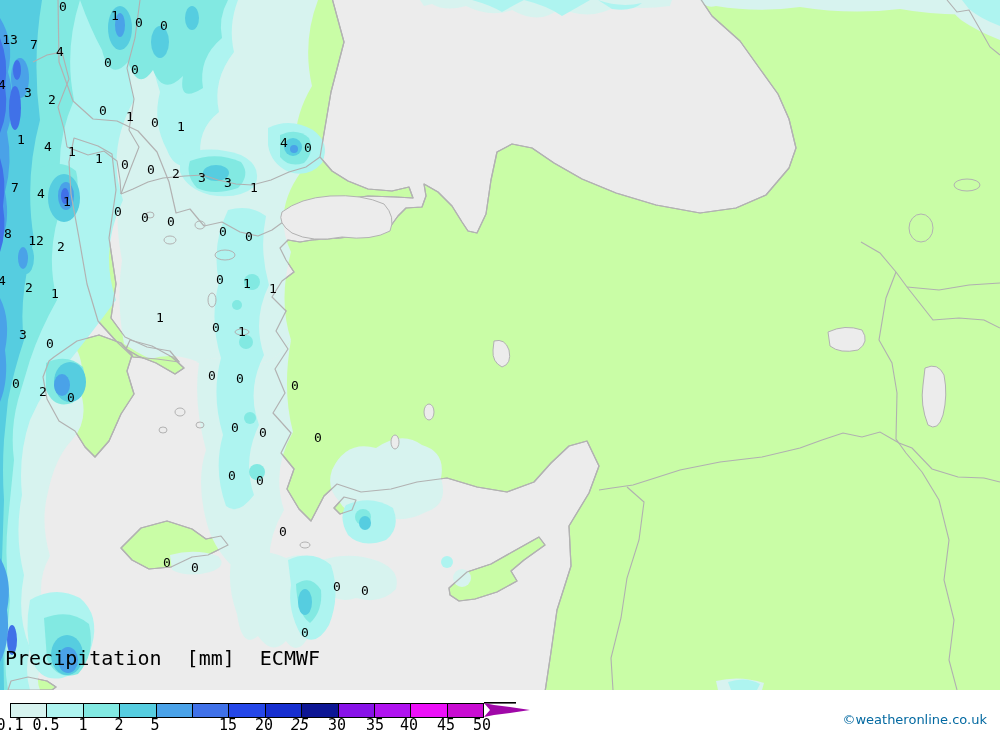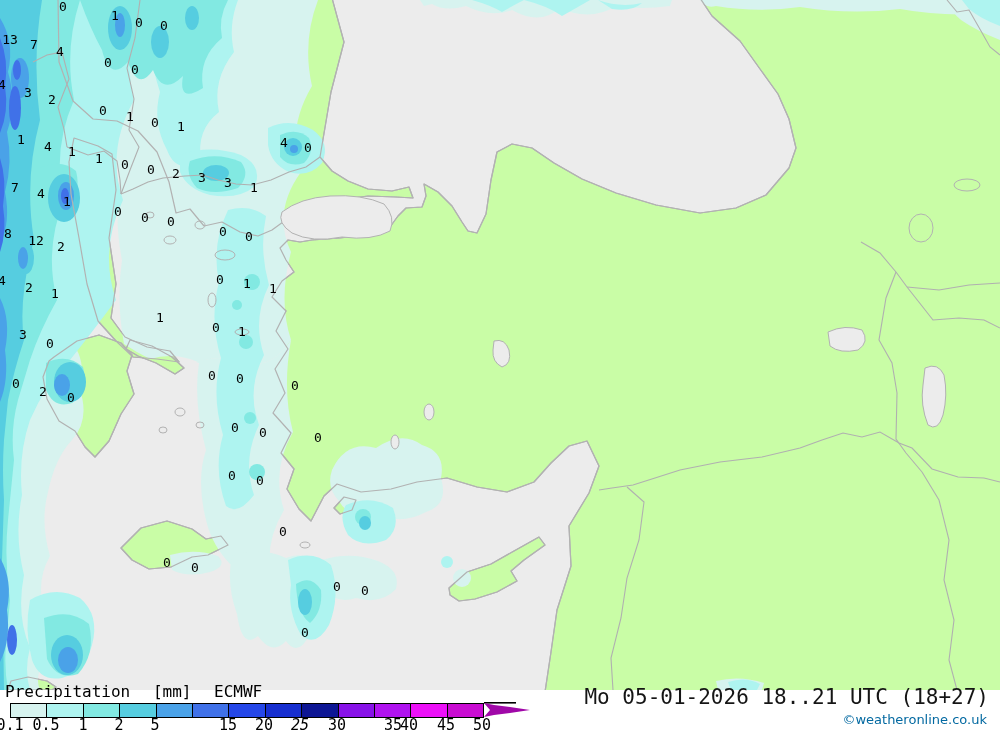--- a/index.html
+++ b/index.html
@@ -1,20 +1,20 @@
 <!DOCTYPE html>
 <html><head>
 <meta charset="utf-8">
 <style>
   html,body{margin:0;padding:0;background:#fff;}
   #screen{position:relative;width:1000px;height:733px;background:#ffffff;overflow:hidden;
           font-family:"DejaVu Sans Mono",monospace;}
   #map{position:absolute;top:0;left:0;}
   #value-labels text{font-family:"DejaVu Sans Mono",monospace;font-size:13px;fill:#000;}
-  #legend-title{position:absolute;left:5px;top:682px;font-size:16px;color:#000;white-space:nowrap;z-index:3;}
+  #legend-title{position:absolute;left:5px;top:646px;font-size:20px;color:#000;white-space:nowrap;z-index:3;}
   #legend-title span{margin-right:13px;}
   #colorbar{position:absolute;left:10px;top:703px;width:472px;height:13px;display:flex;
             border:1px solid #000;background:#fff;}
   .seg{flex:1 1 auto;border-right:1px solid #000;}
   .seg:last-child{border-right:none;}
   #arrow{position:absolute;left:484px;top:702px;}
   #ticks{position:absolute;left:0;top:716px;width:560px;height:17px;padding-left:29px;}
   .tick{position:absolute;transform:translateX(-50%);font-size:15px;color:#000;top:0;}
   #datetime{position:absolute;right:11px;top:685px;font-size:21px;color:#151515;white-space:nowrap;}
   #copyright{position:absolute;right:13px;top:712px;font-size:13px;color:#0369a1;
@@ -280,22 +280,21 @@
       <span class="tick" style="left: 10px;">0.1</span>
       <span class="tick" style="left: 46px;">0.5</span>
       <span class="tick" style="left: 83px;">1</span>
       <span class="tick" style="left: 119px;">2</span>
       <span class="tick" style="left: 155px;">5</span>
       <span class="tick" style="left: 191px; margin-top: 16px;">10</span>
       <span class="tick" style="left: 228px;">15</span>
       <span class="tick" style="left: 264px;">20</span>
       <span class="tick" style="left: 300px; font-style: italic;">25</span>
       <span class="tick" style="left: 337px;">30</span>
-      <span class="tick" style="left: 393px;">35</span>
+      <span class="tick" style="left: 375px;">35</span>
       <span class="tick" style="left: 409px;">40</span>
       <span class="tick" style="left: 446px;">45</span>
       <span class="tick" style="left: 482px;">50</span>
     </div>
 
-  <div id="datetime">Mo 05-01-2026 18..21 UTC (18+27)</div>
   <div id="copyright">©weatheronline.co.uk</div>
 
 </div>
 
 </body></html>

